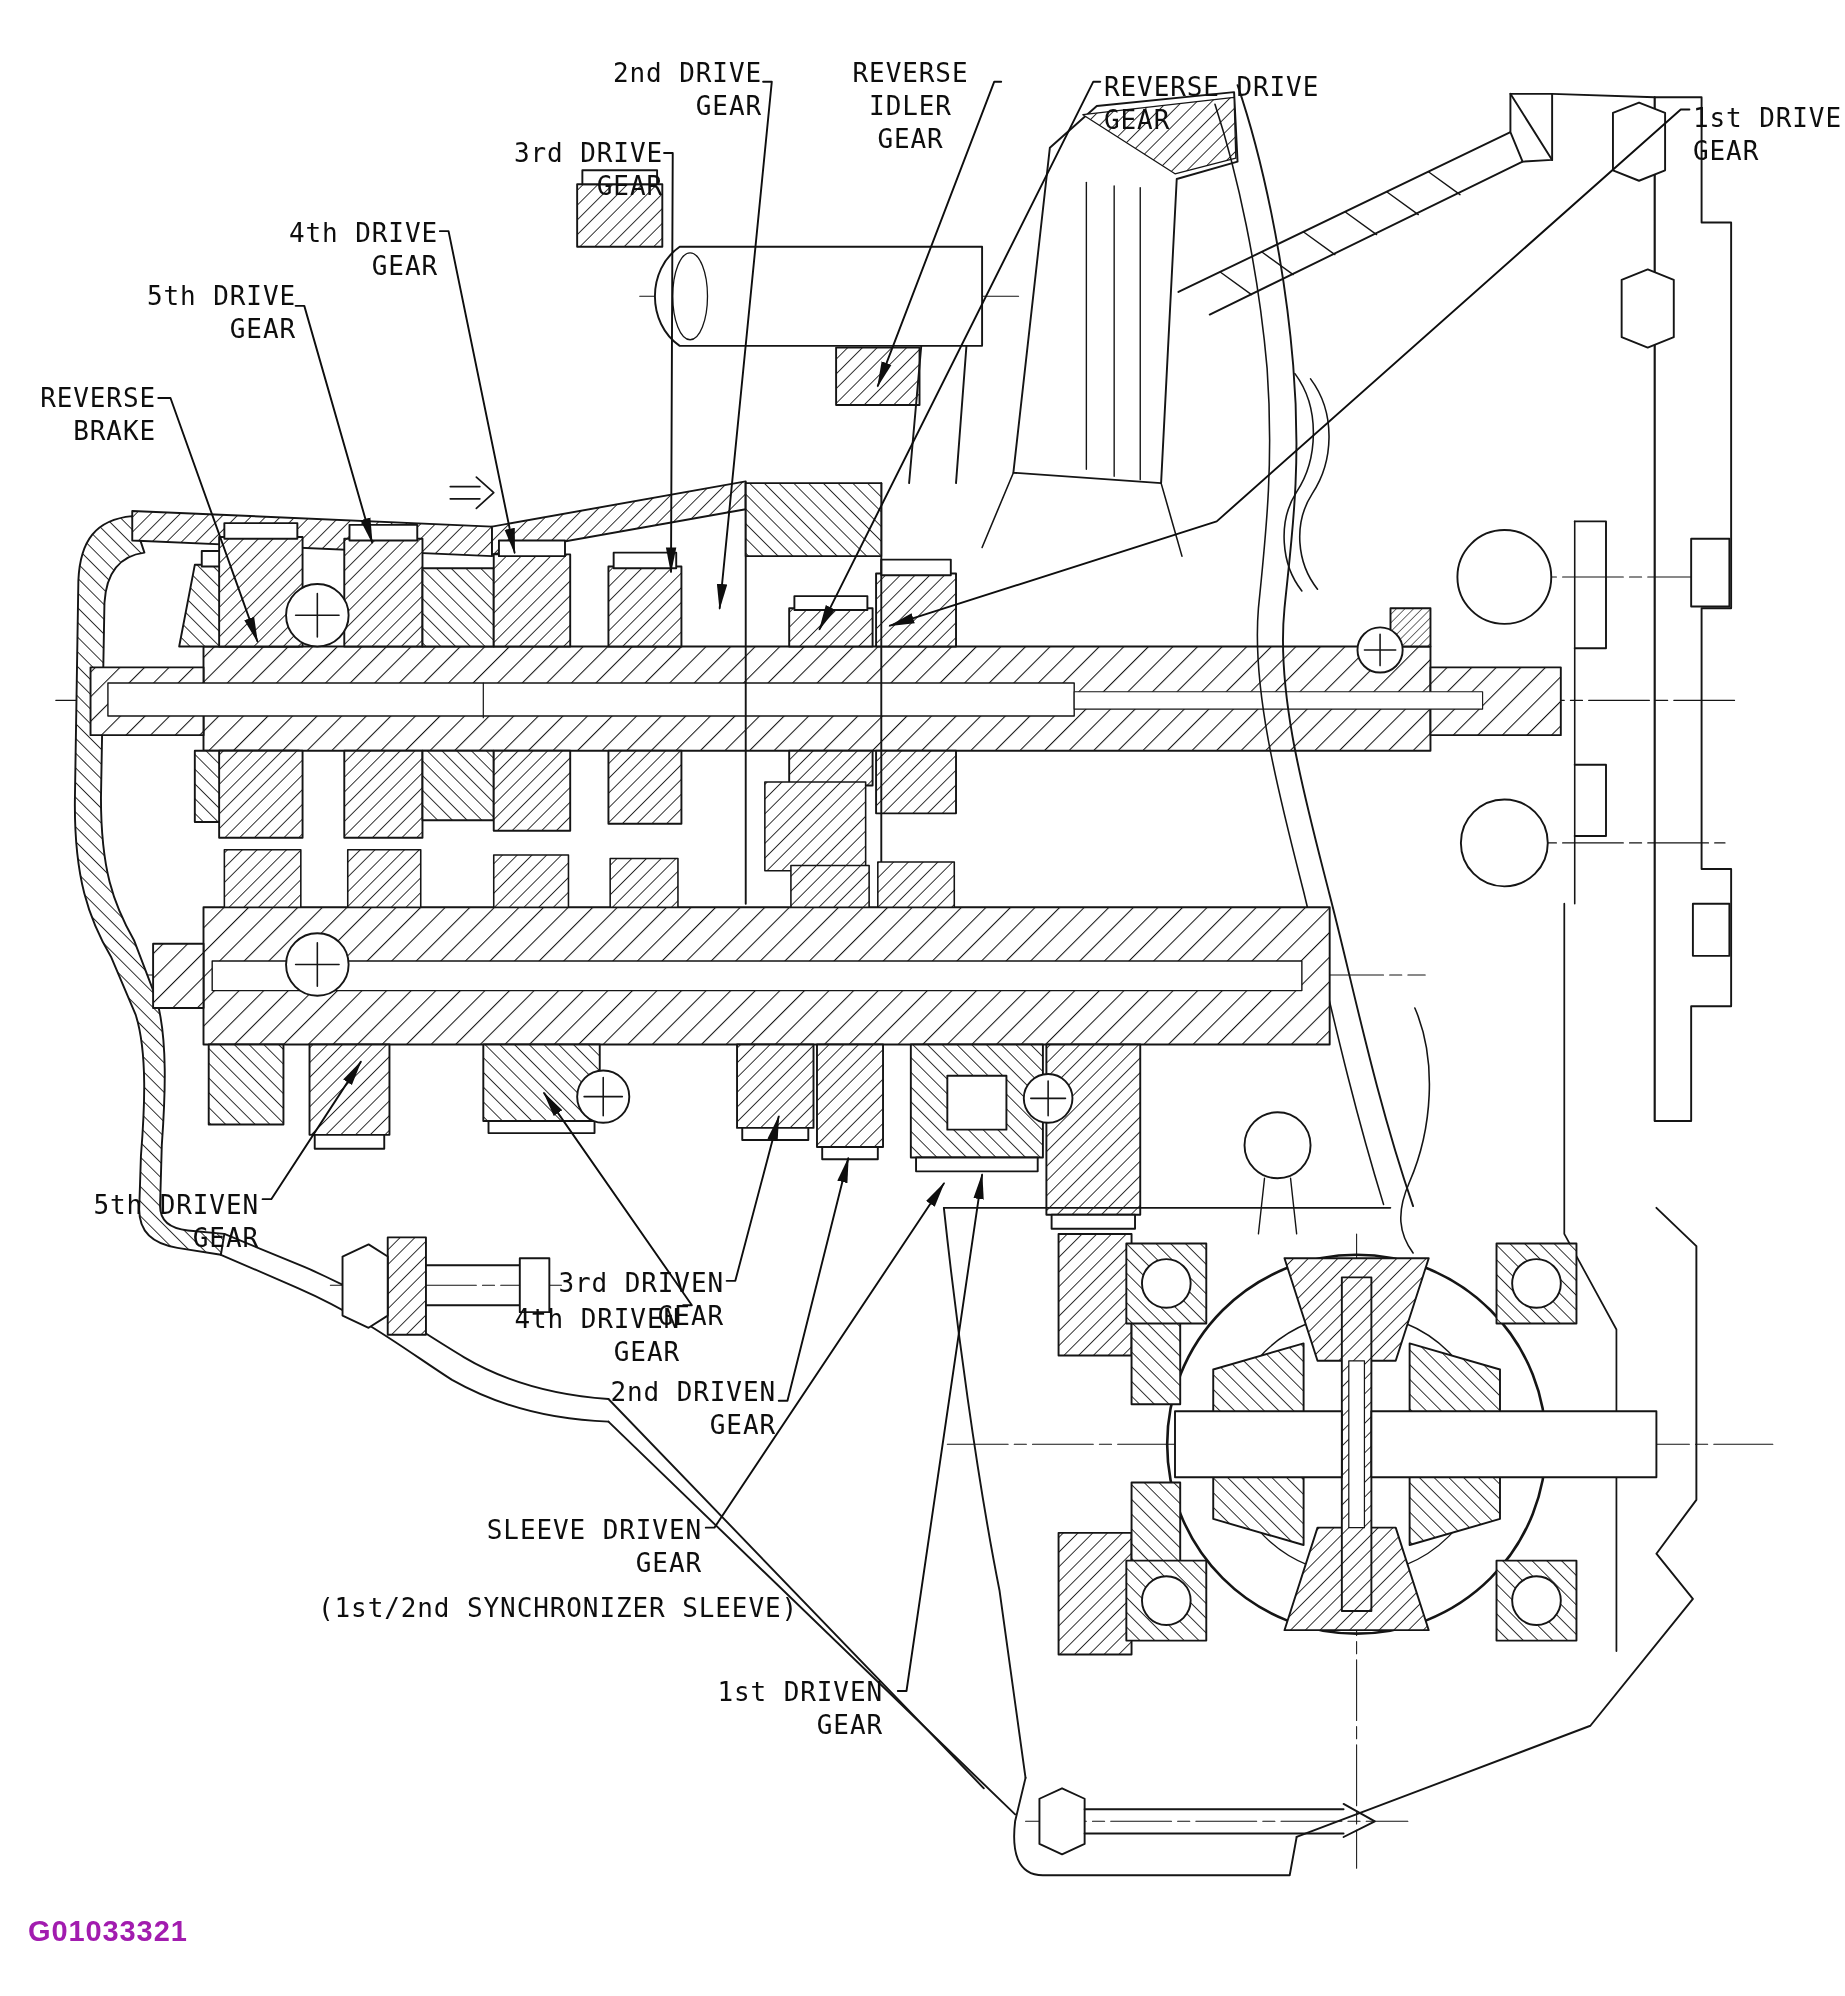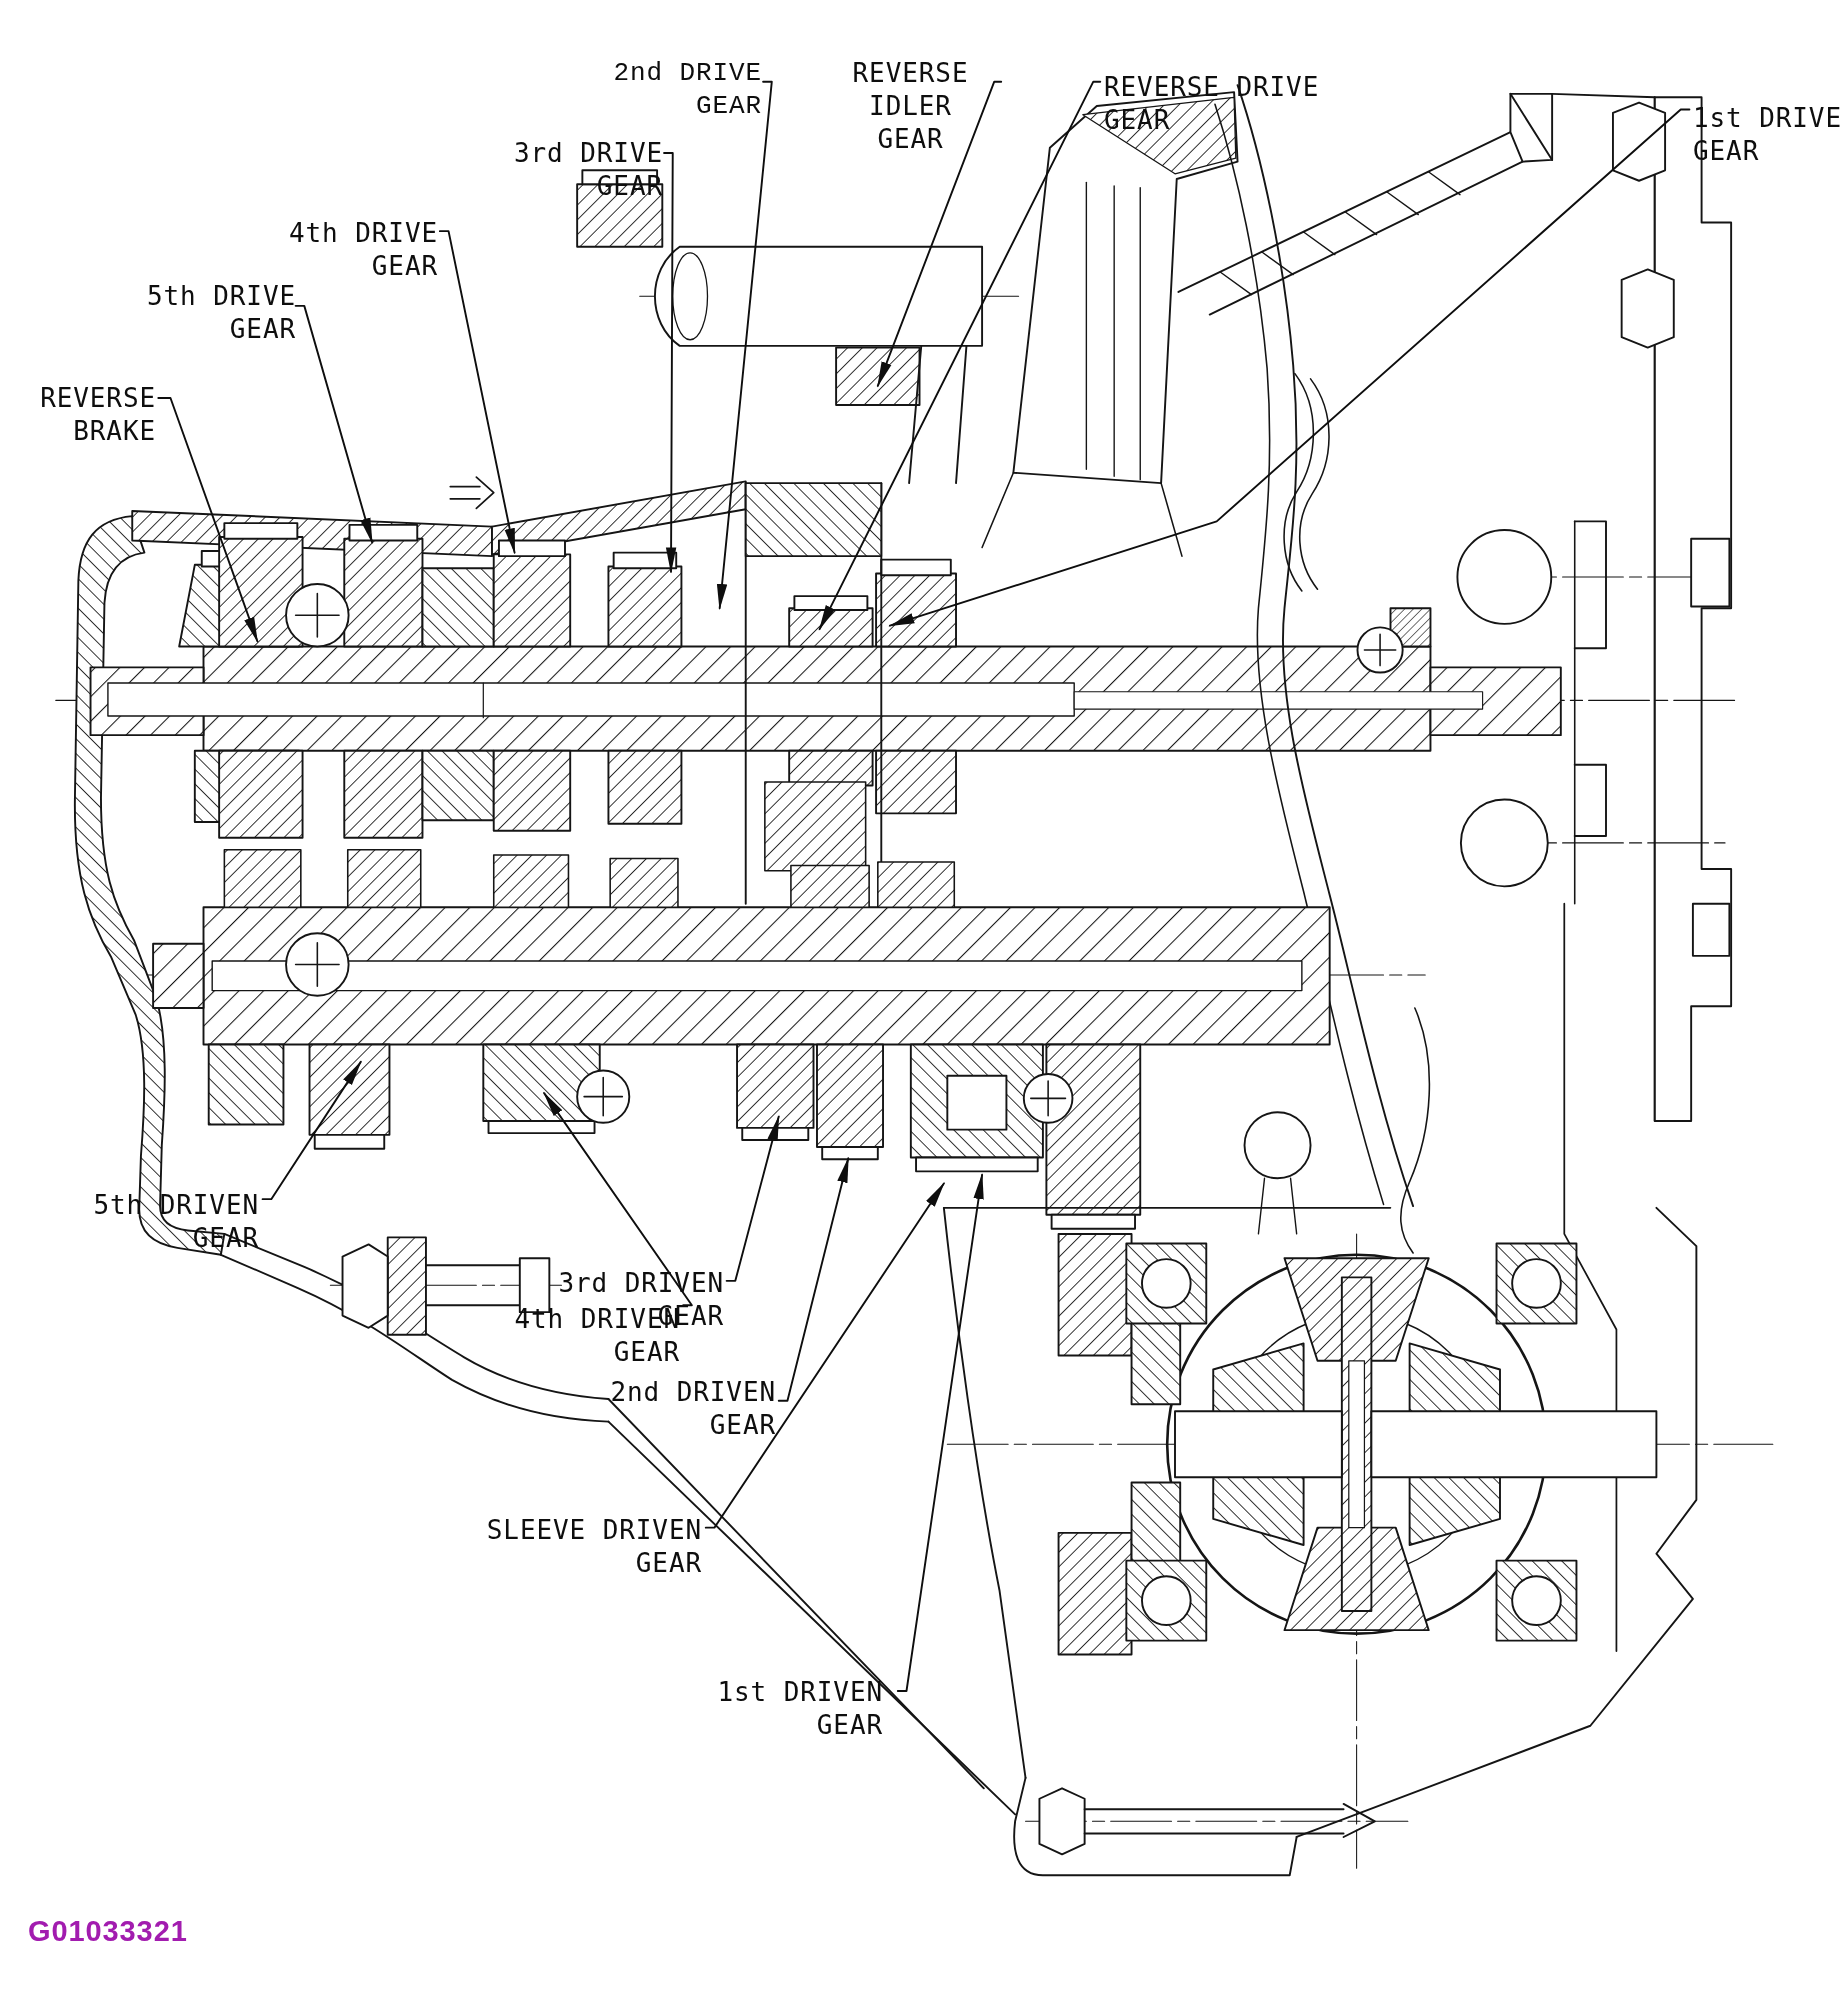--- a/index.html
+++ b/index.html
@@ -7,21 +7,21 @@
          font-family:"DejaVu Sans Mono", monospace;}
   svg{position:absolute;left:0;top:0;}
   .callout{position:absolute;font-size:26px;line-height:33px;letter-spacing:0.9px;
            color:#0e0e0e;white-space:pre-line;}
   .r{text-align:right;} .c{text-align:center;} .l{text-align:left;}
   
   #cl-rev-brake   {left:0px;    top:382px;  width:156px;}
   #cl-drive5      {left:120px;  top:280px;  width:176px;}
   #cl-drive4      {left:262px;  top:217px;  width:176px;}
   #cl-drive3      {left:487px;  top:137px;  width:176px;}
-  #cl-drive2      {left:586px;  top:57px;   width:176px;font-family:Liberation Mono, monospace;}
+  #cl-drive2      {left:586px;  top:57px;   width:176px;}
   #cl-rev-idler   {left:822px;  top:57px;   width:177px;}
   #cl-rev-drive   {left:1104px; top:57px;   width:278px;margin-top:14px;}
   #cl-drive1      {left:1693px; top:102px;  width:153px;}
   #cl-driven5     {left:83px;   top:1189px; width:176px;}
   #cl-driven4     {left:504px;  top:1291px; width:176px;margin-top:12px;}
   #cl-driven3     {left:548px;  top:1267px; width:176px;}
   #cl-driven2     {left:600px;  top:1376px; width:176px;}
   #cl-rev-driven  {left:440px;  top:1514px; width:262px;}
   #cl-sync-sleeve {left:318px;  top:1592px; width:487px;}
   #cl-driven1     {left:707px;  top:1676px; width:176px;}
@@ -321,19 +321,20 @@
 <div class="callout r" id="cl-driven5">5th DRIVEN
 GEAR</div>
 <div class="callout r" id="cl-driven4">4th DRIVEN
 GEAR</div>
 <div class="callout r" id="cl-driven3">3rd DRIVEN
 GEAR</div>
 <div class="callout r" id="cl-driven2">2nd DRIVEN
 GEAR</div>
 <div class="callout r" id="cl-rev-driven">SLEEVE DRIVEN
 GEAR</div>
+<div class="callout l" id="cl-sync-sleeve">(1st/2nd SYNCHRONIZER SLEEVE)</div>
 <div class="callout r" id="cl-driven1">1st DRIVEN
 GEAR</div>
 
 <div id="figure-code">G01033321</div>
 
 </div>
 
 
 </body></html>

